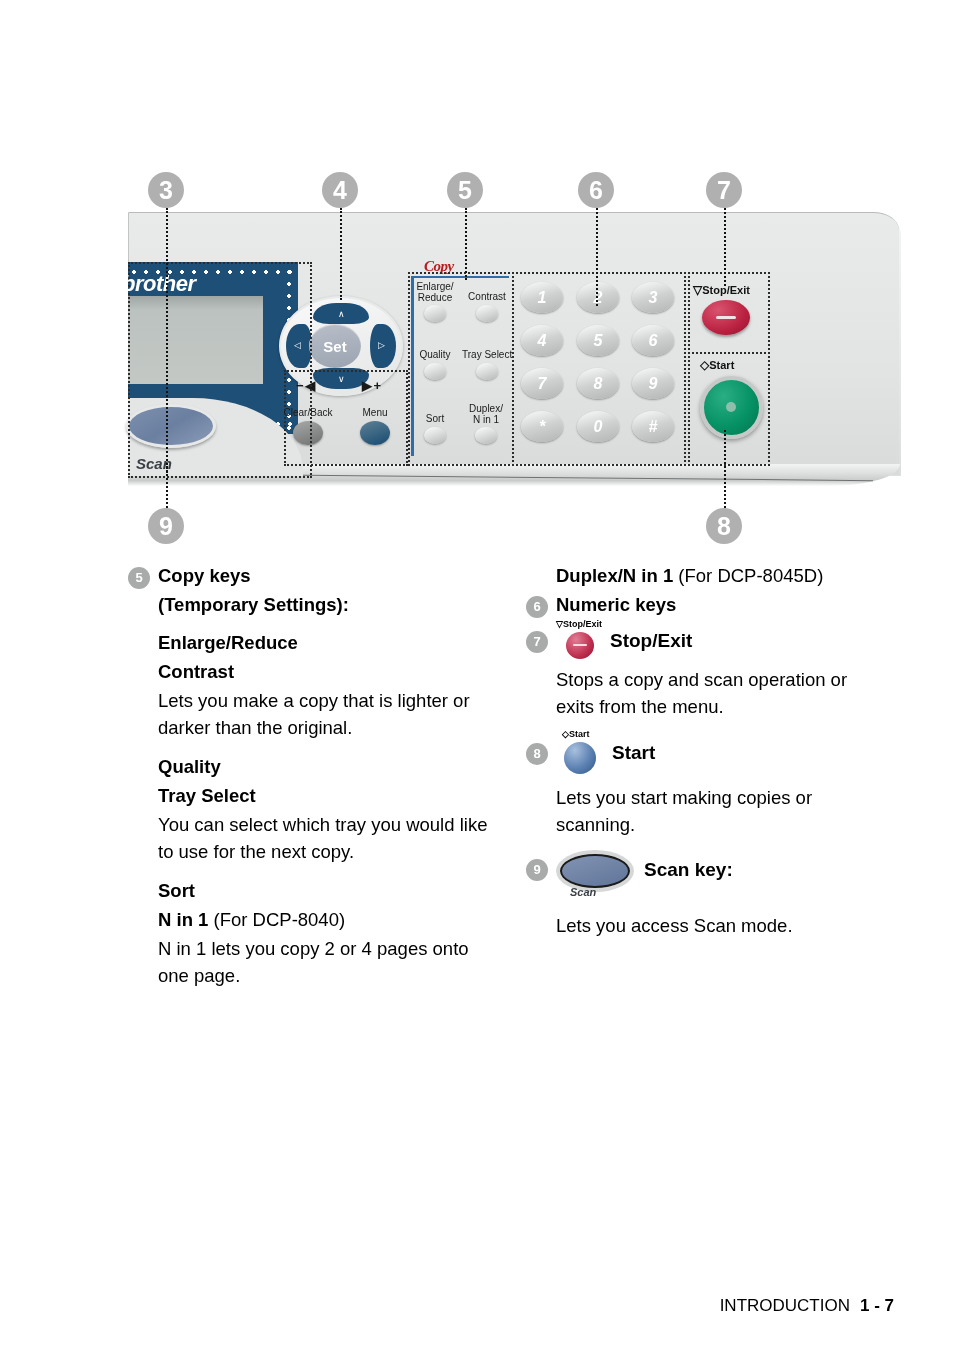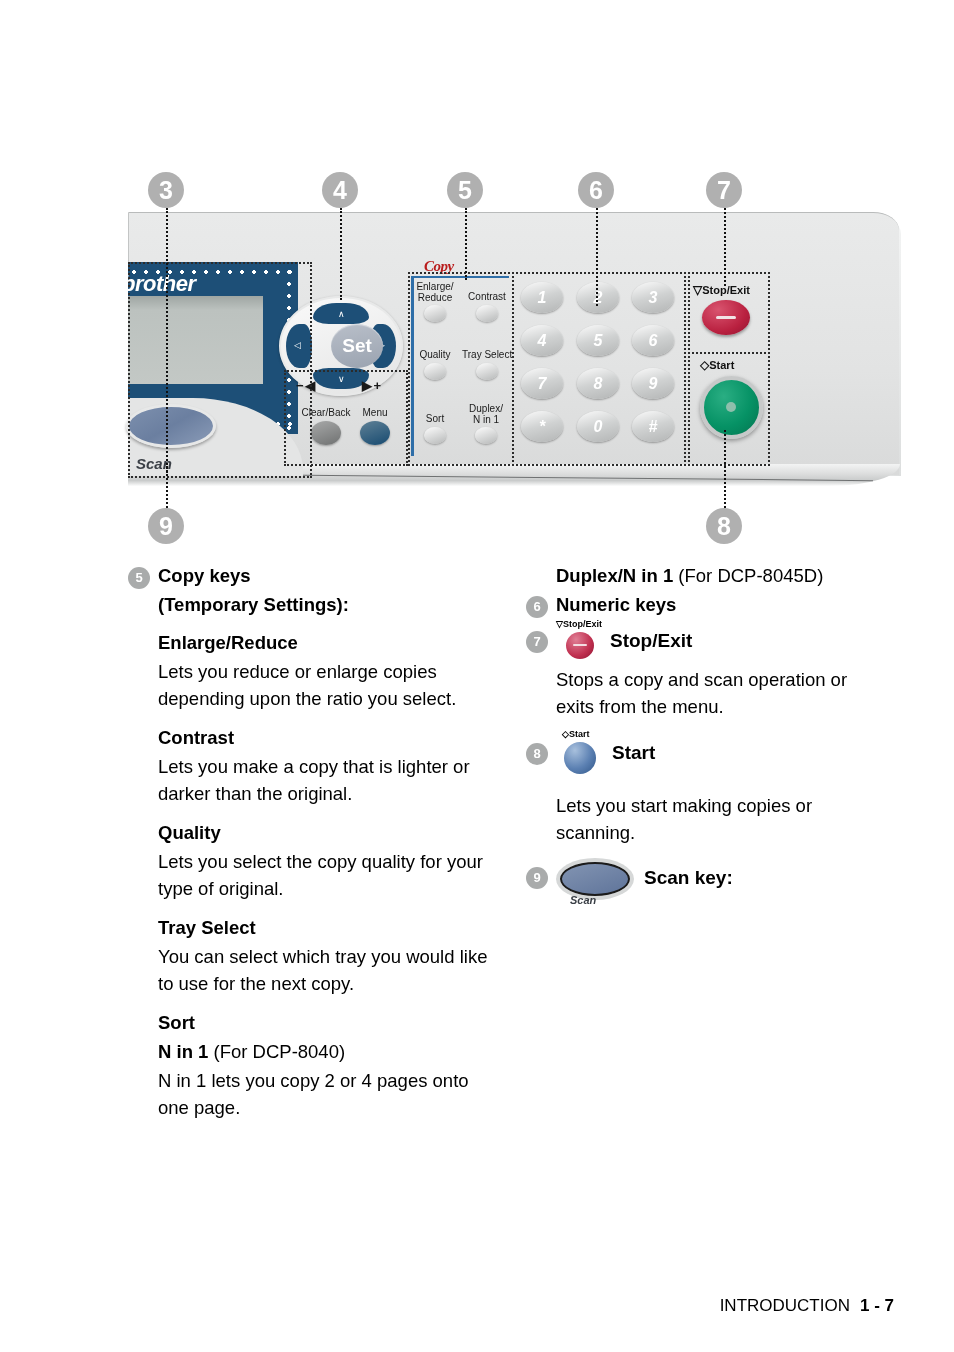--- a/index.html
+++ b/index.html
@@ -123,23 +123,23 @@
   }
   .navpad .arm{
     position:absolute;background:#1d4f77;
   }
   .arm-up{left:32px;top:5px;width:56px;height:21px;border-radius:50% 50% 34% 34%/80% 80% 40% 40%;}
   .arm-dn{left:32px;bottom:5px;width:56px;height:21px;border-radius:34% 34% 50% 50%/40% 40% 80% 80%;}
   .arm-lf{left:5px;top:26px;width:26px;height:44px;border-radius:50% 30% 30% 50%/50% 50% 50% 50%;}
   .arm-rt{right:5px;top:26px;width:26px;height:44px;border-radius:30% 50% 50% 30%/50% 50% 50% 50%;}
   .arm-glyph{position:absolute;color:#fff;font-size:9px;line-height:1;}
   .set-btn{
-    position:absolute;left:50px;top:26px;width:52px;height:44px;border-radius:50%;
+    position:absolute;left:28px;top:26px;width:52px;height:44px;border-radius:50%;
     background:linear-gradient(170deg,#b9bfc9,#9aa3b0);
-    color:#fff;font-weight:bold;font-size:19px;
+    color:#fff;font-weight:bold;font-size:15px;
     display:flex;align-items:center;justify-content:center;
     box-shadow:inset 0 1px 1px rgba(255,255,255,.5);
   }
   .minus-arrow{position:absolute;left:296px;top:378px;font-size:13px;font-weight:bold;color:#1a1a1a;letter-spacing:-1px;}
   .plus-arrow{position:absolute;left:362px;top:378px;font-size:13px;font-weight:bold;color:#1a1a1a;letter-spacing:-1px;}
   .kb{position:absolute;text-align:center;}
   .kb .kb-lab{font-size:10px;color:#1a1a1a;line-height:10.5px;white-space:nowrap;}
   .kb .kb-dot{
     width:22px;height:17px;border-radius:50%;margin:2px auto 0;
     background:linear-gradient(160deg,#fdfdfd,#b6b8b8);
@@ -277,21 +277,21 @@
       <span class="arm-glyph" style="left:8px;top:17px;">◁</span>
     </div>
     <div class="arm arm-rt">
       <span class="arm-glyph" style="left:8px;top:17px;">▷</span>
     </div>
     <div class="set-btn">Set</div>
   </div>
   <div class="minus-arrow">− ◀</div>
   <div class="plus-arrow">▶ +</div>
 
-  <div class="kb" style="left:289px;top:408px;width:74px;">
+  <div class="kb" style="left:271px;top:408px;width:74px;">
     <div class="kb-lab">Clear/Back</div>
     <div class="kb-dot gray" style="width:30px;height:24px;"></div>
   </div>
   <div class="kb" style="left:352px;top:408px;width:46px;">
     <div class="kb-lab">Menu</div>
     <div class="kb-dot dark" style="width:30px;height:24px;"></div>
   </div>
 
   <div class="copy-group"></div>
   <div class="copy-word">Copy</div>
@@ -376,27 +376,25 @@
 
 <div class="col" id="col-left">
 
   <div class="item">
     <span class="inline-badge">5</span>
     <p class="h">Copy keys</p>
   </div>
   <p class="h" style="margin-bottom:12px;">(Temporary Settings):</p>
 
   <p class="h">Enlarge/Reduce</p>
-  <p class="p">Lets you reduce or enlarge copies depending upon the ratio you select.</p>
 
   <p class="h">Contrast</p>
   <p class="p">Lets you make a copy that is lighter or darker than the original.</p>
 
   <p class="h">Quality</p>
-  <p class="p">Lets you select the copy quality for your type of original.</p>
 
   <p class="h">Tray Select</p>
   <p class="p">You can select which tray you would like to use for the next copy.</p>
 
   <p class="h">Sort</p>
 
   <p class="h"><span>N in 1</span><span class="norm"> (For DCP-8040)</span></p>
   <p class="p">N in 1 lets you copy 2 or 4 pages onto one page.</p>
 </div>
 
@@ -424,29 +422,30 @@
   <div class="item">
     <span class="inline-badge" style="top:10px;">8</span>
     <div class="icon-row">
       <div class="mini-start-wrap">
         <span class="mini-start-lab"><span>◇</span><span>Start</span></span>
         <span class="mini-start"></span>
       </div>
       <span class="icon-title">Start</span>
     </div>
   </div>
-  <p class="p" style="margin-top:20px;">Lets you start making copies or scanning.</p>
+  <p class="p" style="margin-top:12px;">Lets you start making copies or scanning.</p>
 
   <div class="item">
     <span class="inline-badge" style="top:8px;">9</span>
     <div class="icon-row" style="height:48px;">
       <div class="mini-scan-wrap">
         <span class="mini-scan"></span>
         <span class="mini-scan-lab">Scan</span>
       </div>
       <span class="icon-title" style="align-self:flex-start;margin-top:8px;">Scan key:</span>
     </div>
   </div>
+  <p class="p" style="margin-top:14px;">Lets you access Scan mode.</p>
 </div>
 
 <div id="footer">
   <span>INTRODUCTION</span><span class="pg">1 - 7</span>
 </div>
 
 </body></html>

